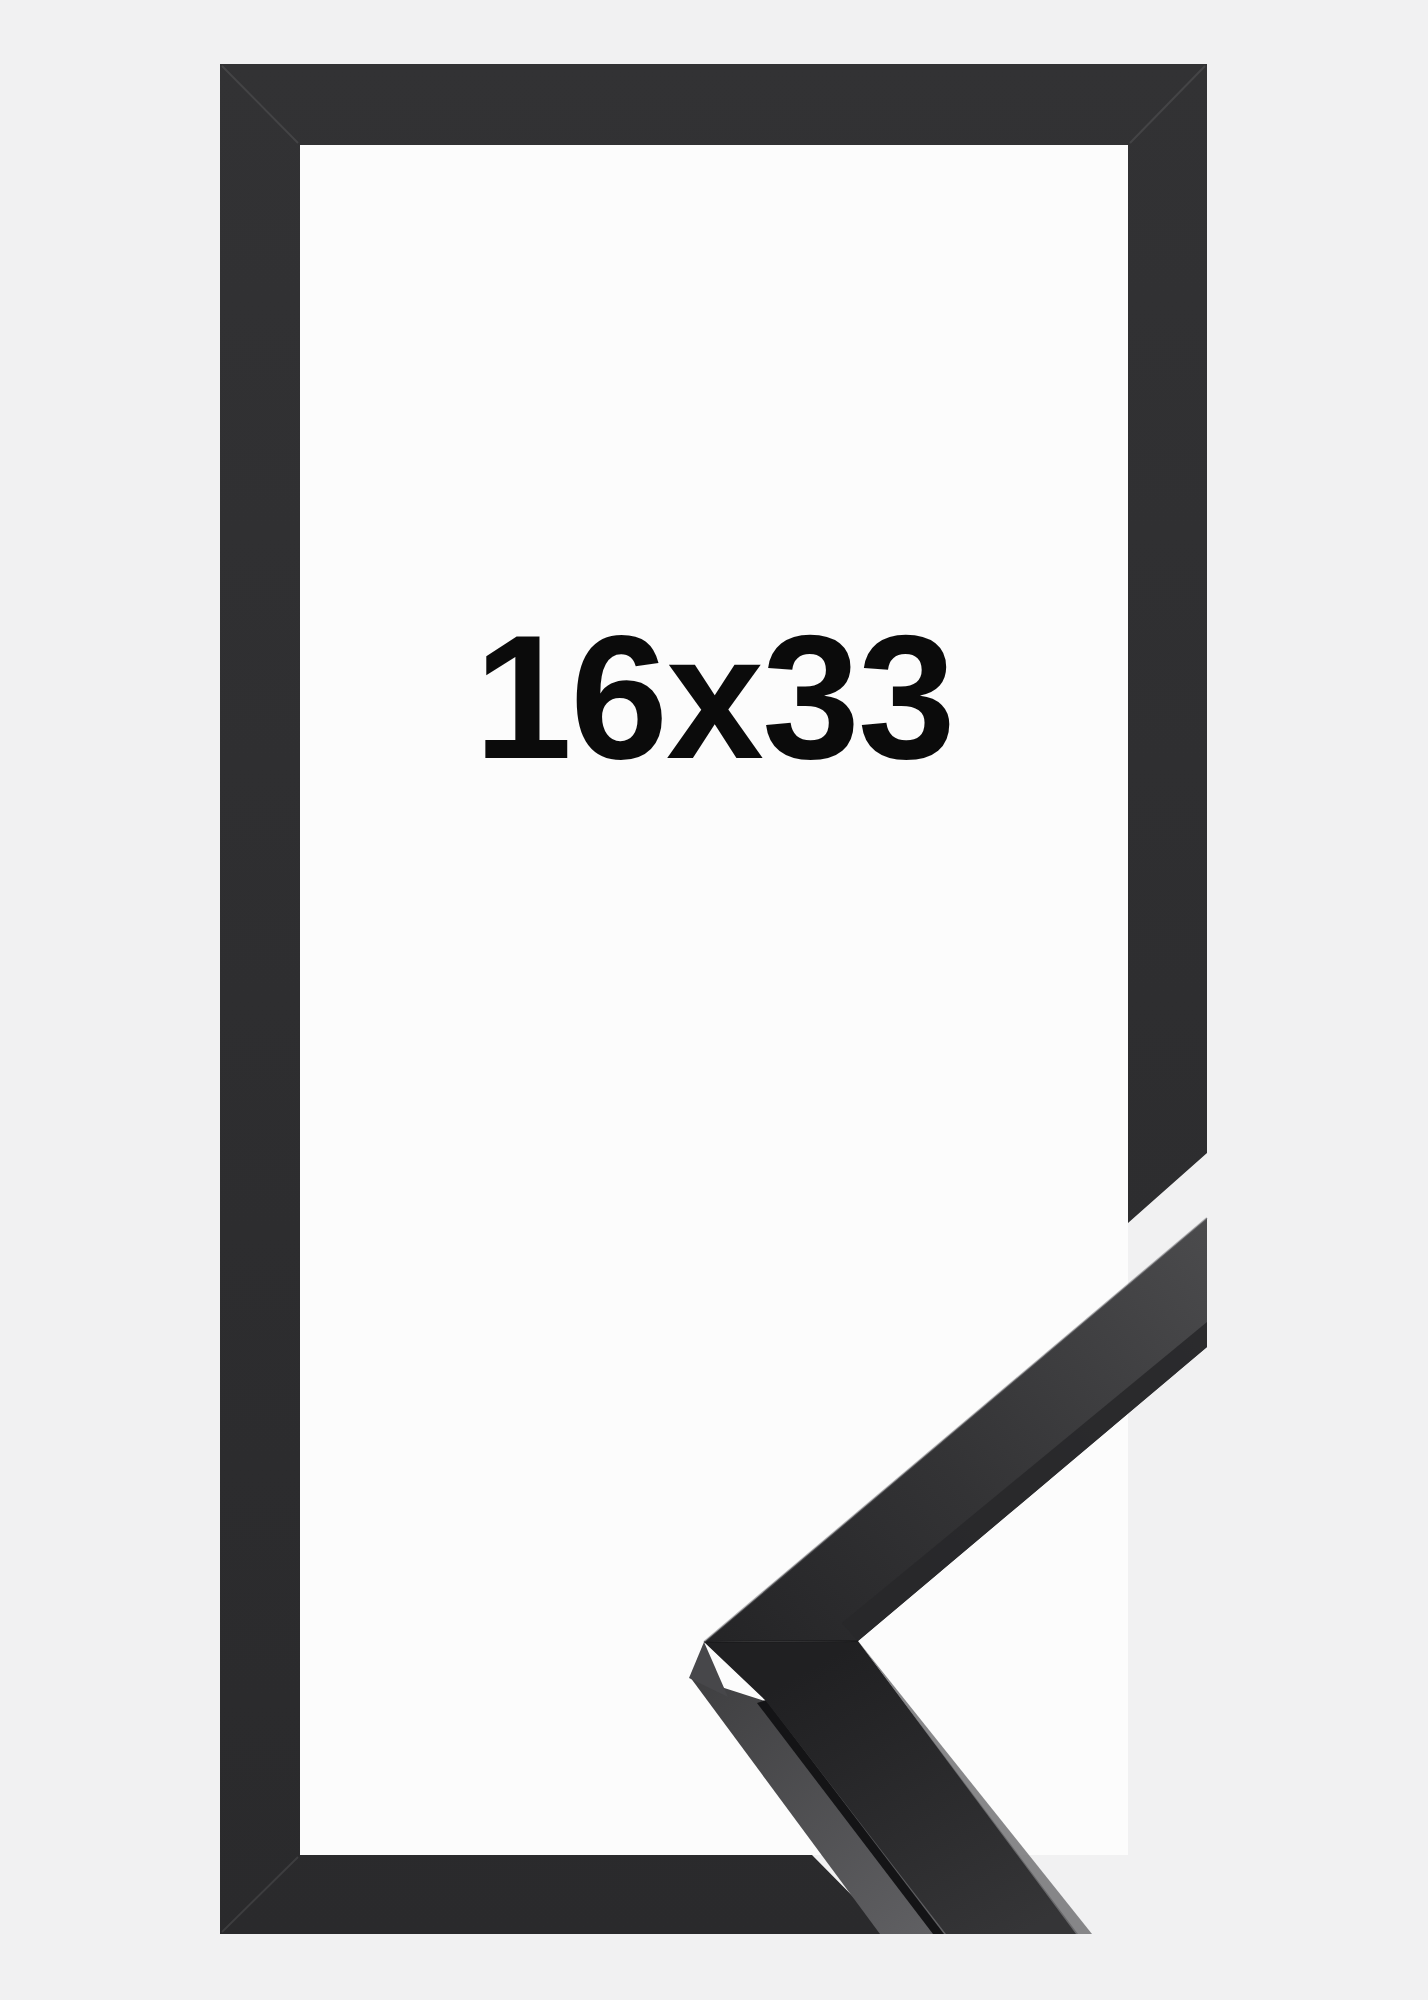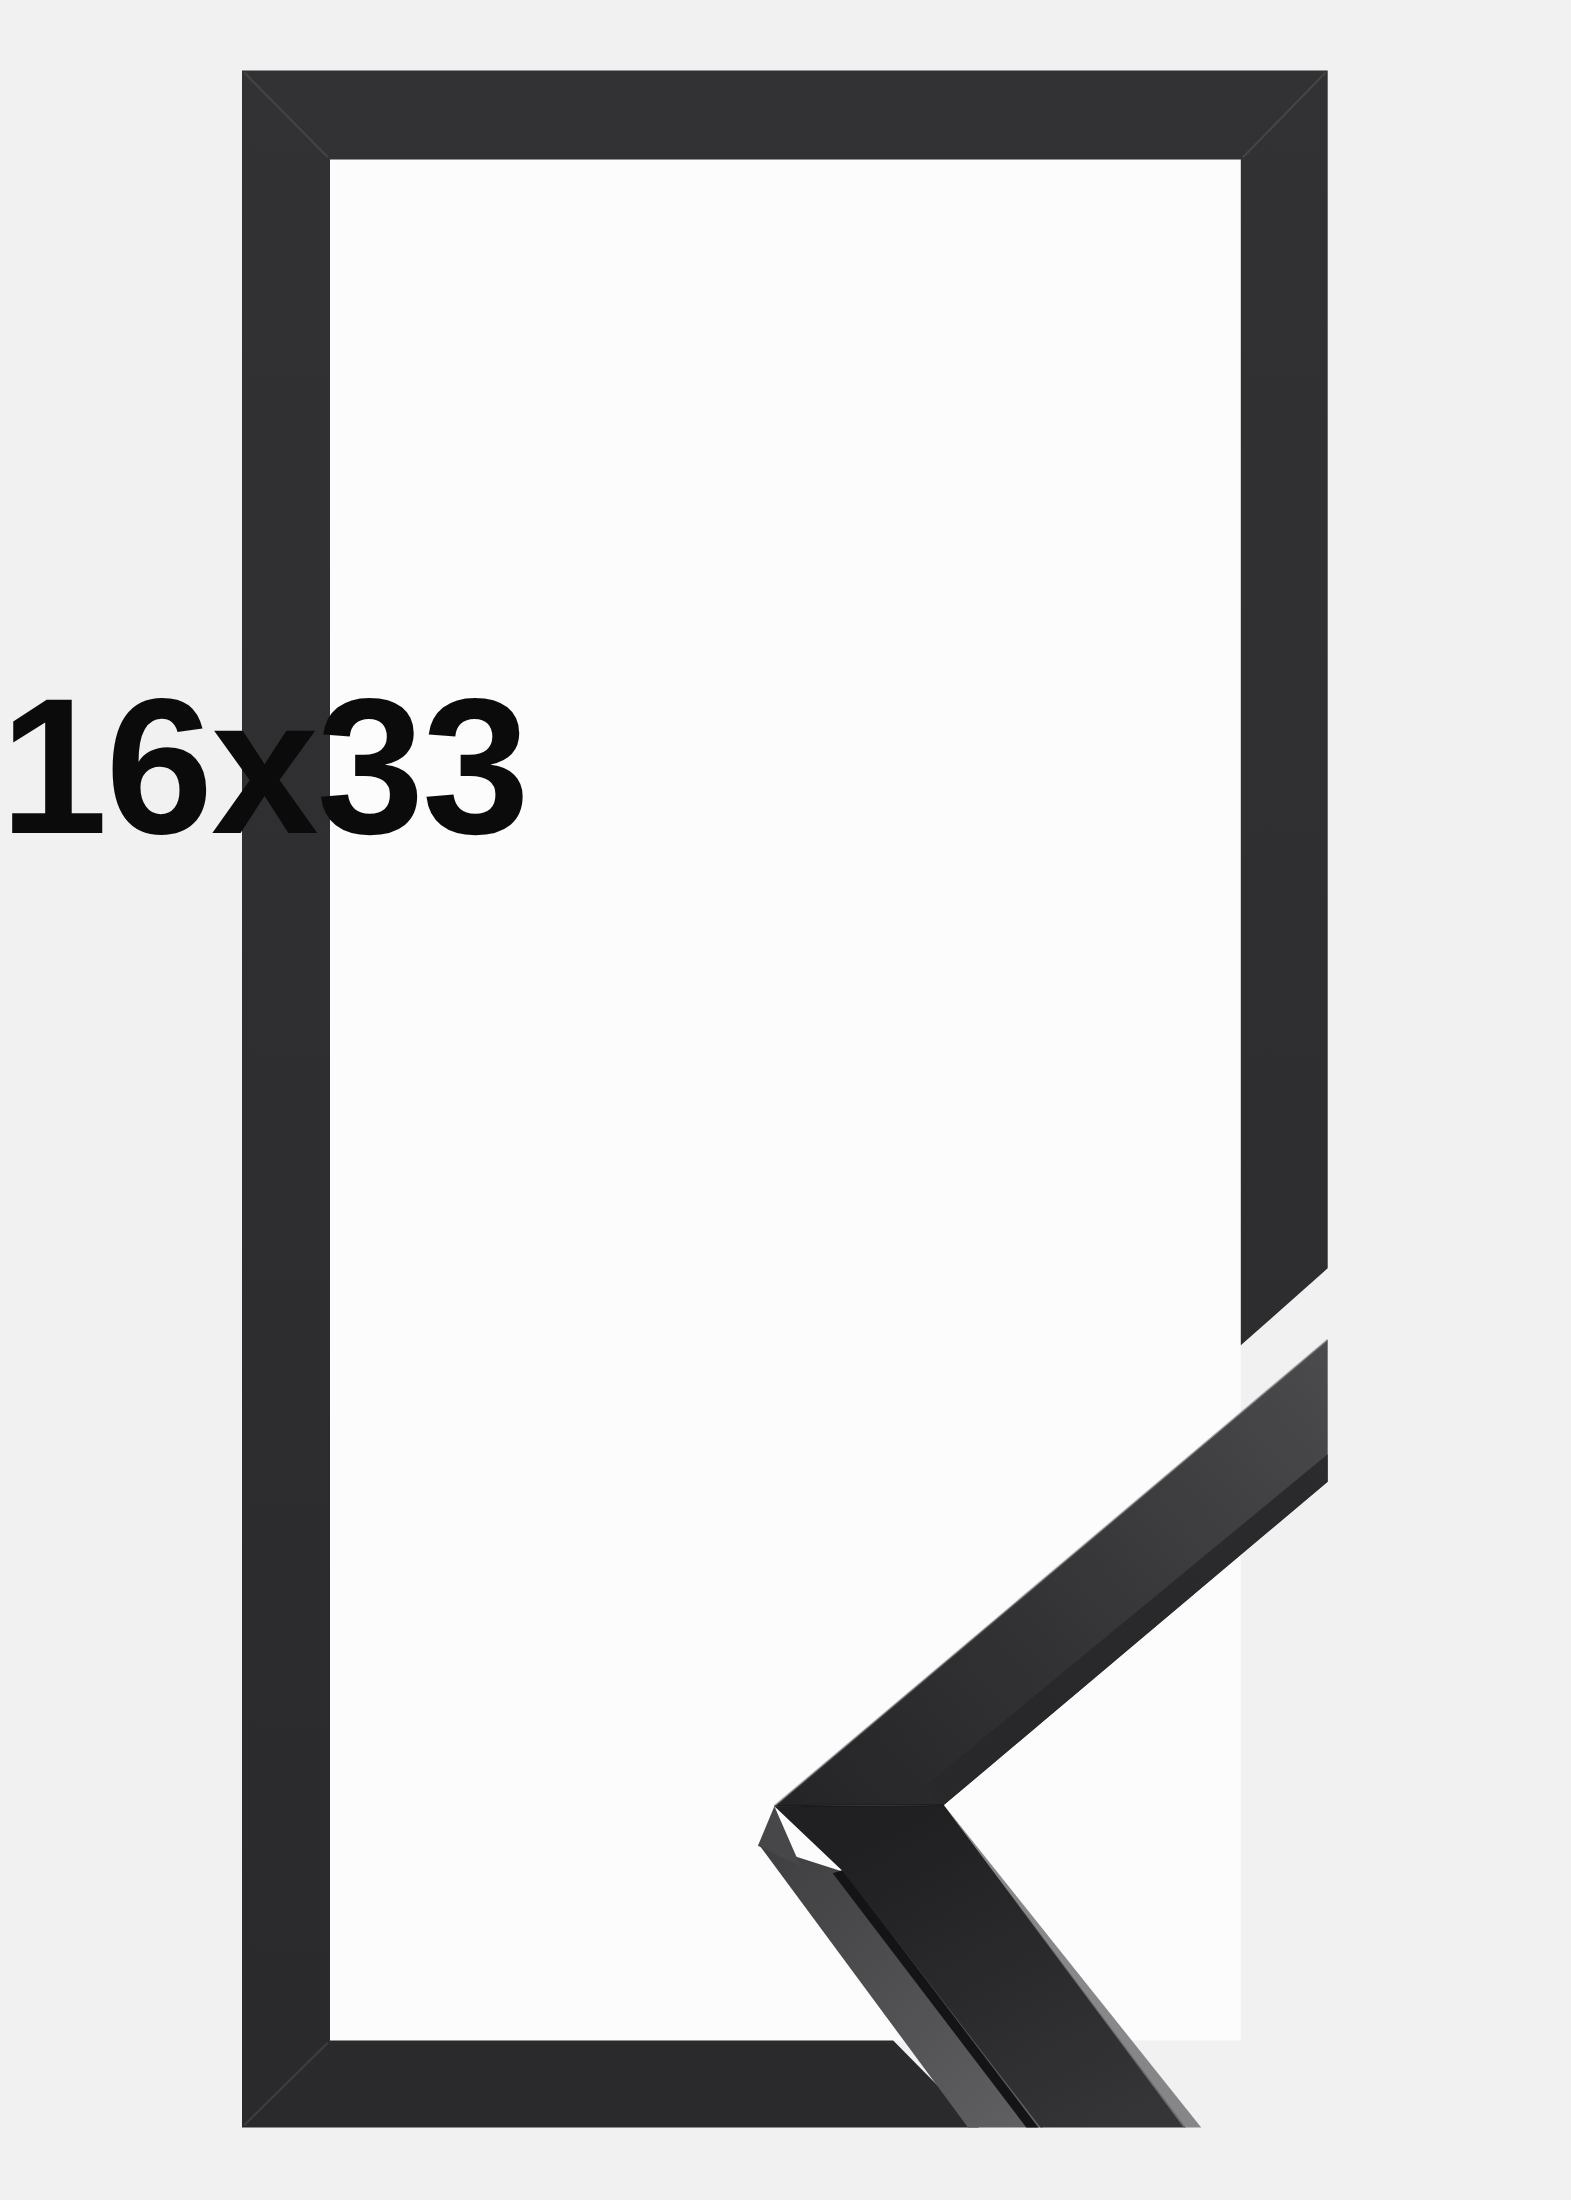--- a/index.html
+++ b/index.html
@@ -22,20 +22,21 @@
     position: absolute;
     top: 0;
     left: 0;
     display: block;
   }
   .size-label {
     position: absolute;
     top: 609px;
     left: 0;
     width: 100%;
+    text-align: center;
     font-size: 176px;
     font-weight: 700;
     letter-spacing: -2px;
     line-height: 1;
     color: var(--label_text, #0b0b0b);
     user-select: none;
   }
 </style>
 </head>
 <body>

